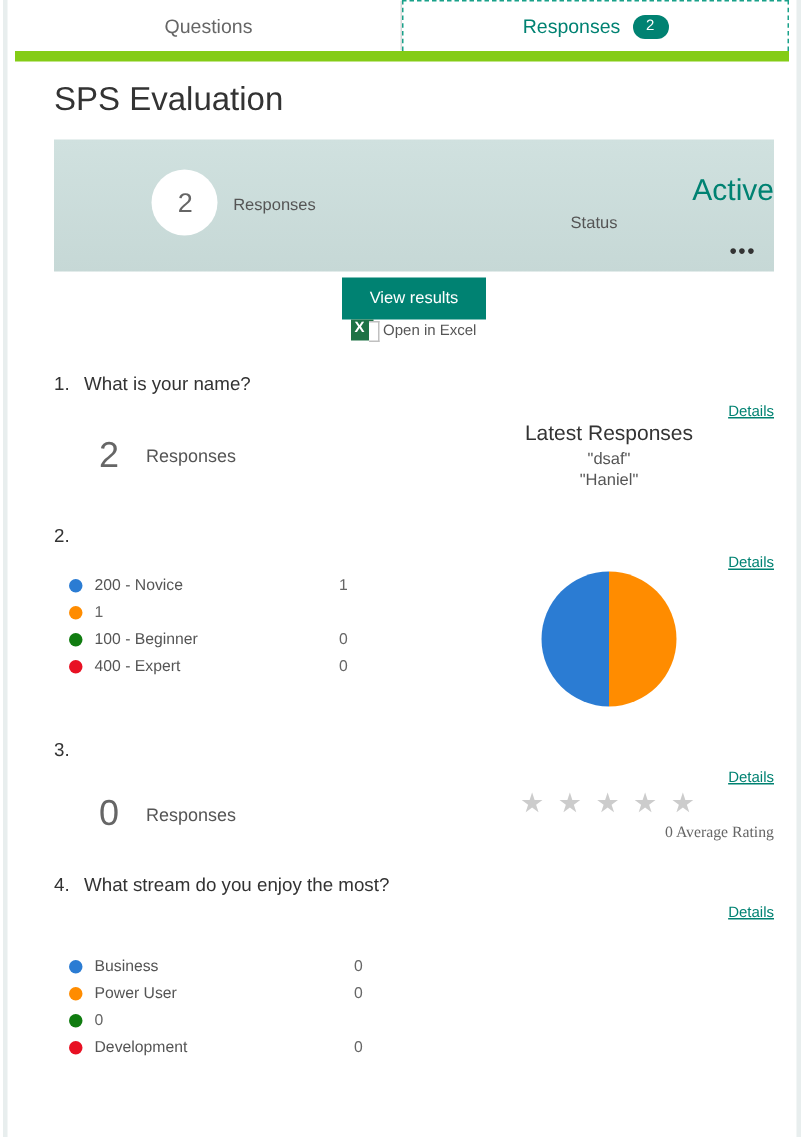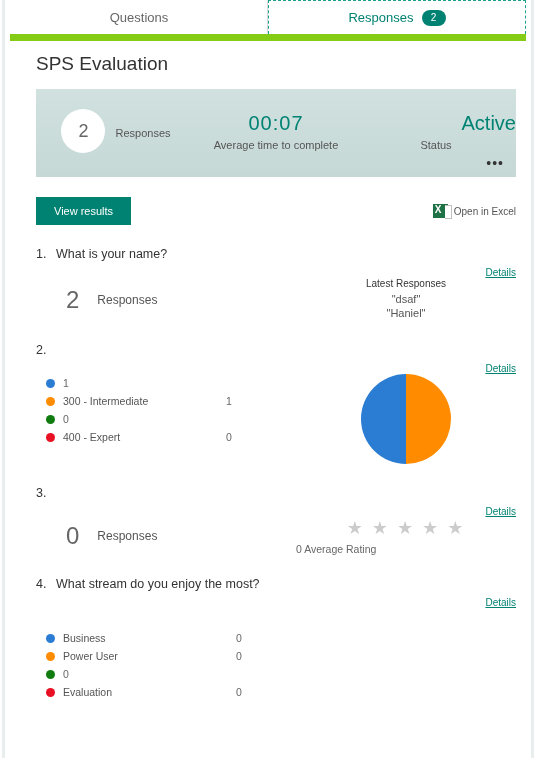--- a/index.html
+++ b/index.html
@@ -7,76 +7,76 @@
   #frame::before, #frame::after { content:""; position:absolute; top:0; bottom:0; width:3px; background:#e8eeee; }
   #frame::before { left:2px; } #frame::after { right:2px; }
 
   
   .tabs { display:flex; height:34px; border-bottom:7px solid #84cc16; }
   .tab { flex:1; display:flex; align-items:center; justify-content:center; font-size:13px; color:#666; cursor:pointer; border:1px solid transparent; }
   .tab.questions { border-right:1px solid #d9d9d9; }
   .tab.active { border:1px dashed #1aa18a; background:#fff; color:#008272; border-bottom:none; }
   .badge { display:inline-flex; align-items:center; justify-content:center; min-width:16px; height:16px; border-radius:8px; background:#008272; color:#fff; font-size:10px; margin-left:8px; padding:0 4px; }
 
-  .title { font-size:19px; font-weight:400; color:#333; margin:12px 0 14px 26px; }
+  .title { font-size:22px; font-weight:400; color:#333; margin:12px 0 14px 26px; }
 
   .content { margin:0 10px 0 26px; }
 
   
   .summ { background:#ccdedc; background:linear-gradient(#d0e1df,#c6d8d6); display:flex; align-items:center; height:84px; position:relative; }
   .summ.ext { padding-bottom:4px; }
   .summ .cell { flex:1; text-align:center; }
   .summ .respWrap { display:flex; align-items:center; gap:10px; justify-content:center; }
   .circle { width:44px; height:44px; border-radius:50%; background:#fff; display:flex; align-items:center; justify-content:center; font-size:18px; color:#666; }
   .summ .small { font-size:11px; color:#555; margin-top:4px; }
   .summ .big { font-size:20px; }
   .summ .time { color:#008272; font-weight:500; letter-spacing:1px; }
   .summ .status { color:#008272; font-weight:500;text-align:right; }
   .ell { position:absolute; right:12px; bottom:6px; font-size:14px; color:#333; letter-spacing:1px; cursor:pointer;}
 
   
-  .actionbar { display:flex; align-items:center; justify-content:space-between; margin-top:20px; }
+  .actionbar { display:flex; align-items:center; justify-content:space-between; margin-top:4px;flex-direction:column; }
   .btn { background:#008272; color:#fff; border:none; font-size:11px; padding:8px 18px; cursor:pointer; }
   .excel { display:flex; align-items:center; gap:6px; font-size:10px; color:#555; cursor:pointer; }
   .xicon { width:15px; height:14px; background:#1e7245; position:relative; }
   .xicon::after { content:""; position:absolute; right:-4px; top:1px; width:6px; height:12px; background:#fff; border:1px solid #c0c0c0; border-left:none; }
   .xicon span { position:absolute; left:2px; top:0px; color:#fff; font-size:10px; font-weight:bold; }
 
   
   .q { margin-top:22px; font-size:12.5px; color:#333; }
   .qhead { display:flex; }
   .qnum { width:20px; }
   .details { float:right; font-size:10px; color:#008272; text-decoration:underline; margin-top:6px; cursor:pointer;margin-left:16px; }
   .qbody { margin-top:8px; clear:both; }
 
   .respCount { display:flex; align-items:center; gap:18px; font-size:12px; color:#555; }
   .respCount .n { font-size:24px; color:#666; margin-left:30px; }
 
   .latest { text-align:center; font-size:11px; color:#555; }
-  .latest .lt { font-size:10px; color:#333; margin-bottom:4px; }
+  .latest .lt { font-size:14px; color:#333; margin-bottom:4px; }
   .latest .v { margin:2px 0; }
 
   .row1 { display:flex; gap:40px; }
   .row1 .left { flex:1; display:flex; align-items:center; }
   .row1 .right { flex:1; }
 
   
   .legend { font-size:10.5px; color:#555; }
   .legend .li { display:flex; align-items:center; height:18px; }
   .dot { width:9px; height:9px; border-radius:50%; margin-right:8px; margin-left:10px; flex-shrink:0; }
   .legend .lbl { flex:1; }
   .legend .val { width:30px; text-align:left; color:#666; }
 
   
   .pieWrap { display:flex; justify-content:center; }
   .pie { width:90px; height:90px; border-radius:50%; background:conic-gradient(var(--c1) 0 180deg, var(--c2) 180deg 360deg); }
 
   
   .stars { color:#ccc; font-size:18px; letter-spacing:2px; text-align:center; }
-  .avg { font-size:10.5px; color:#666; text-align:left; margin-top:4px; }
+  .avg { font-size:10.5px; color:#666; text-align:right; margin-top:4px;font-family:Liberation Serif, serif; }
 
   .q4list .legend .val { width:40px; }
 </style>
 </head>
 <body>
 <div id="frame">
 
 <div class="tabs">
   <div class="tab questions">Questions</div>
   <div class="tab active">
@@ -86,24 +86,20 @@
 </div>
 
 <div class="title">SPS Evaluation</div>
 
 <div class="content">
 
   <div class="summ ext">
     <div class="cell respWrap">
       <div class="circle">2</div>
       <span class="small">Responses</span>
-    </div>
-    <div class="cell">
-      <div class="big time">00:07</div>
-      <div class="small">Average time to complete</div>
     </div>
     <div class="cell">
       <div class="big status">Active</div>
       <div class="small">Status</div>
     </div>
     <div class="ell">•••</div>
   </div>
 
   <div class="actionbar">
     <button class="btn">View results</button>
@@ -139,29 +135,30 @@
   <div class="q">
     <div class="qhead">
       <span class="qnum">2.</span>
     </div>
     <span class="details">Details</span>
     <div class="qbody row1" style="margin-top:14px;">
       <div class="left" style="display:block;">
         <div class="legend">
           <div class="li">
                 <span class="dot" style="background:#2b7cd3"></span>
+                <span class="lbl">200 - Novice</span>
                 <span class="val">1</span>
               </div>
           <div class="li">
                 <span class="dot" style="background:#ff8c00"></span>
-                <span class="lbl">300 - Intermediate</span>
                 <span class="val">1</span>
               </div>
           <div class="li">
                 <span class="dot" style="background:#107c10"></span>
+                <span class="lbl">100 - Beginner</span>
                 <span class="val">0</span>
               </div>
           <div class="li">
                 <span class="dot" style="background:#e81123"></span>
                 <span class="lbl">400 - Expert</span>
                 <span class="val">0</span>
               </div>
         </div>
       </div>
       <div class="right pieWrap">
@@ -206,21 +203,21 @@
               <span class="dot" style="background:#ff8c00"></span>
               <span class="lbl">Power User</span>
               <span class="val">0</span>
             </div>
         <div class="li">
               <span class="dot" style="background:#107c10"></span>
               <span class="val">0</span>
             </div>
         <div class="li">
               <span class="dot" style="background:#e81123"></span>
-              <span class="lbl">Evaluation</span>
+              <span class="lbl">Development</span>
               <span class="val">0</span>
             </div>
       </div>
     </div>
   </div>
 
 </div>
 </div>
 
 </body></html>

